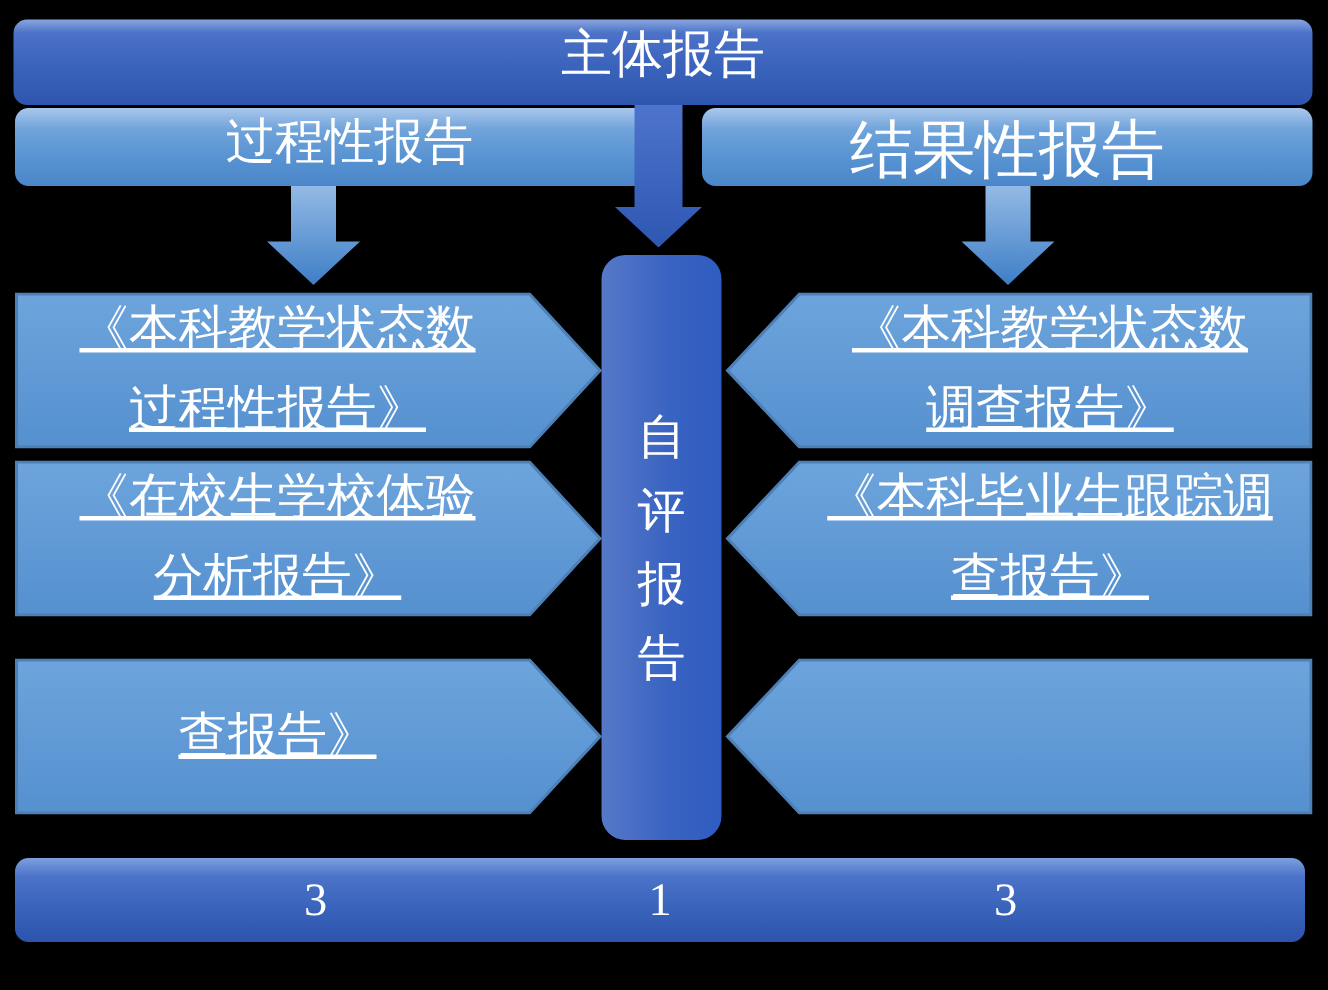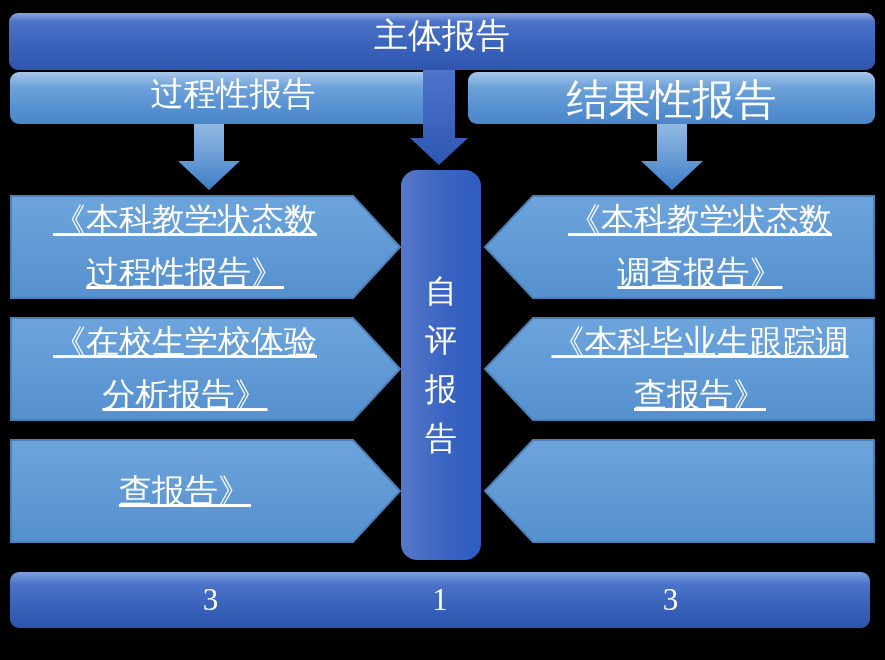--- a/index.html
+++ b/index.html
@@ -49,21 +49,21 @@
     font-size: 33px;
     line-height: 53px;
     text-align: center;
     text-decoration: underline;
   }
   .row-left  { left: 10px; }
   .row-right { left: 483px; }
   .row-left .txt  { padding-right: 42px; }
   .row-right .txt { padding-left: 42px; }
   .r1 { top: 195px; }
-  .r2 { top: 317px; }
+  .r2 { top: 307px; }
   .r3 { top: 439px; }
 
   .center-box {
     position: absolute;
     left: 401px; top: 170px;
     width: 80px; height: 390px;
     border-radius: 16px;
     background: linear-gradient(90deg, #5678c7 0%, #3a64c2 55%, #2f5cc0 100%);
     display: flex;
     flex-direction: column;

